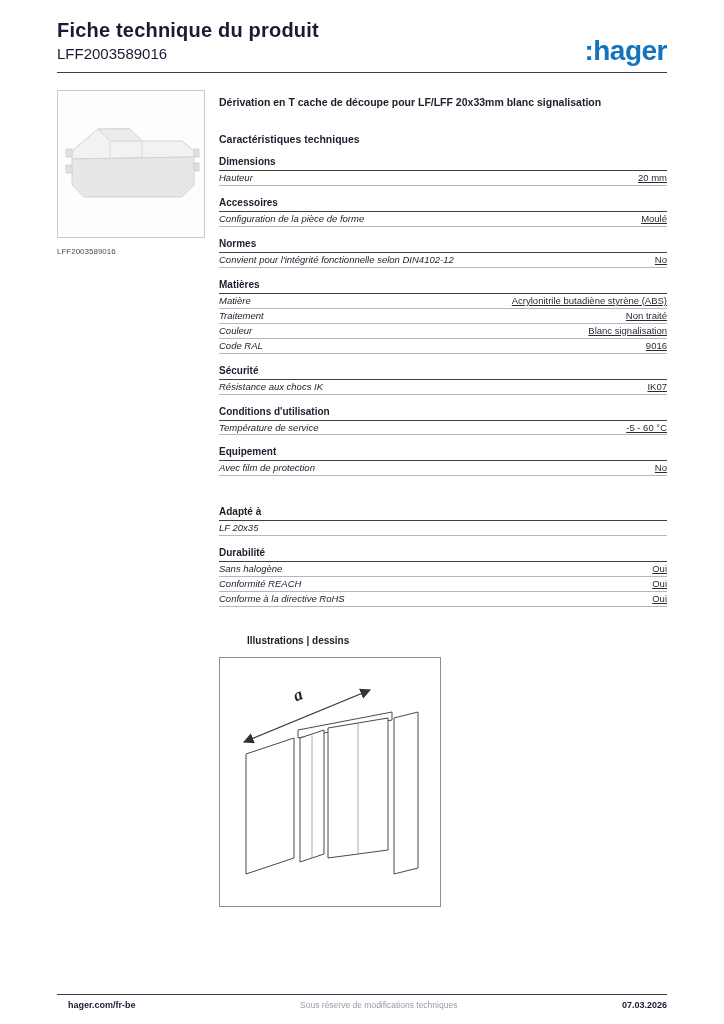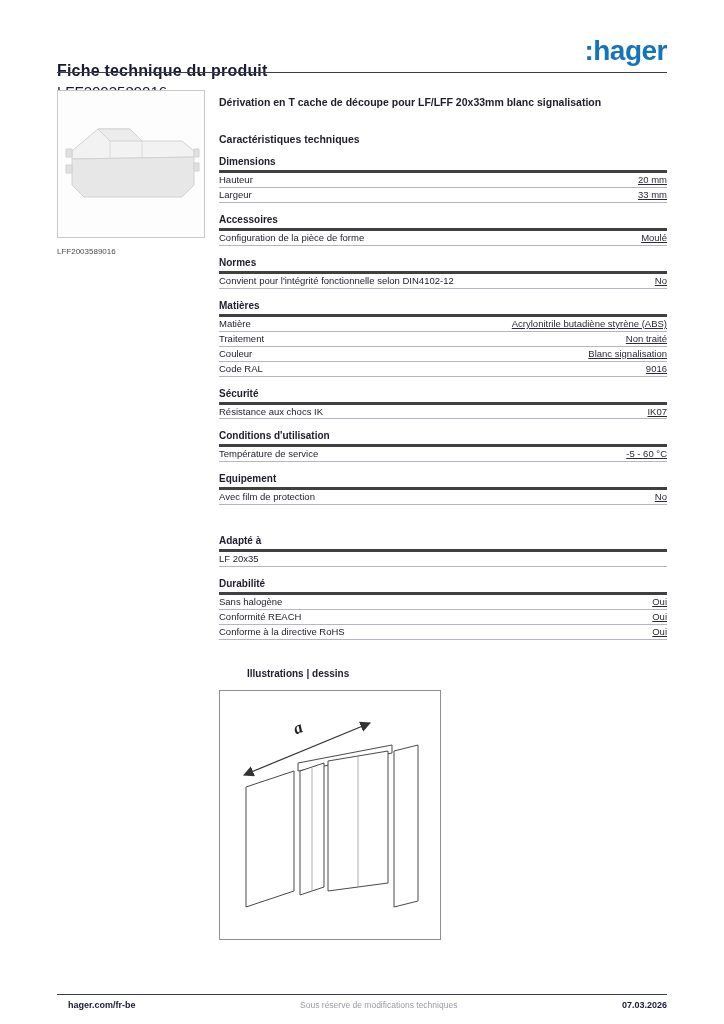--- a/index.html
+++ b/index.html
@@ -6,41 +6,41 @@
   html, body { background: #ffffff; }
   body {
     width: 724px; height: 1024px;
     font-family: "Liberation Sans", sans-serif;
     color: #1d1d2b;
   }
   .page { position: relative; width: 724px; height: 1024px; background: #fff; overflow: hidden; }
 
   
   .header { position: absolute; left: 57px; right: 57px; top: 19px; display: flex; justify-content: space-between; align-items: flex-start; }
-  .title { font-size: 16px; font-weight: bold; color: #191a33; letter-spacing: .2px; margin-top: 43px; }
+  .title { font-size: 20px; font-weight: bold; color: #191a33; letter-spacing: .2px; }
   .subtitle { font-size: 15px; color: #191a33; margin-top: 3px; }
   .logo { font-size: 28px; font-weight: bold; color: #1473ba; letter-spacing: -0.5px; line-height: 1; margin-top: 18px; }
   .header-rule { position: absolute; left: 57px; right: 57px; top: 72px; border-top: 1px solid #3d3d52; }
 
   
   .content { position: absolute; left: 57px; top: 90px; width: 610px; display: flex; }
   .left-col { width: 148px; margin-right: 14px; flex: none; }
   .image-box { width: 148px; height: 148px; border: 1px solid #c9c9c9; background: #fdfdfd; }
   .image-box svg { display: block; }
   .image-caption { margin-top: 9px; font-size: 8px; color: #4a4a4a; }
 
   .right-col { flex: 1; min-width: 0; }
   .product-title { font-size: 10.5px; font-weight: bold; margin-top: 6px; line-height: 1.25; }
   .char-title { font-size: 10.5px; font-weight: bold; margin-top: 24px; }
 
   .section { margin-top: 11px; }
   .section.extra-gap { margin-top: 30px; }
-  .section-heading { font-size: 10px; font-weight: bold; padding-bottom: 3px; border-bottom: 3px solid #404040; }
+  .section-heading { font-size: 10px; font-weight: bold; padding-bottom: 3px; border-bottom: 1px solid #404040; }
   .spec-row { display: flex; justify-content: space-between; font-size: 9.5px; line-height: 1.15; padding: 2px 0 1px 0; border-bottom: 1px solid #b6b6c0; }
-  .spec-label { text-align: center; }
+  .spec-label { text-align: center; font-style: italic; }
   .spec-value { text-align: left; white-space: nowrap; padding-left: 10px; color: #2a2a36; text-decoration: underline; }
 
   .illus-title { font-size: 10px; font-weight: bold; margin-top: 28px; margin-left: 28px; }
   .drawing-box { margin-top: 11px; width: 222px; height: 250px; border: 1px solid #8d8d98; background: #fff; }
   .drawing-box svg { display: block; }
 
   
   .footer-rule { position: absolute; left: 57px; right: 57px; top: 994px; border-top: 1px solid #3d3d52; }
   .footer-row { position: absolute; left: 68px; right: 57px; top: 1000px; display: flex; justify-content: space-between; align-items: baseline; }
   .footer-left { font-size: 9px; font-weight: bold; color: #191a33; text-decoration: none; }
@@ -86,24 +86,20 @@
       <div class="product-title">Dérivation en T cache de découpe pour LF/LFF 20x33mm blanc signalisation</div>
       <div class="char-title">Caractéristiques techniques</div>
 
       <div id="sections">
           <div class="section">
             <div class="section-heading">Dimensions</div>
             <div class="spec-row">
               <span class="spec-label">Hauteur</span>
               <span class="spec-value">20 mm</span>
             </div>
-            <div class="spec-row">
-              <span class="spec-label">Largeur</span>
-              <span class="spec-value">33 mm</span>
-            </div>
           </div>
           <div class="section">
             <div class="section-heading">Accessoires</div>
             <div class="spec-row">
               <span class="spec-label">Configuration de la pièce de forme</span>
               <span class="spec-value">Moulé</span>
             </div>
           </div>
           <div class="section">
             <div class="section-heading">Normes</div>

